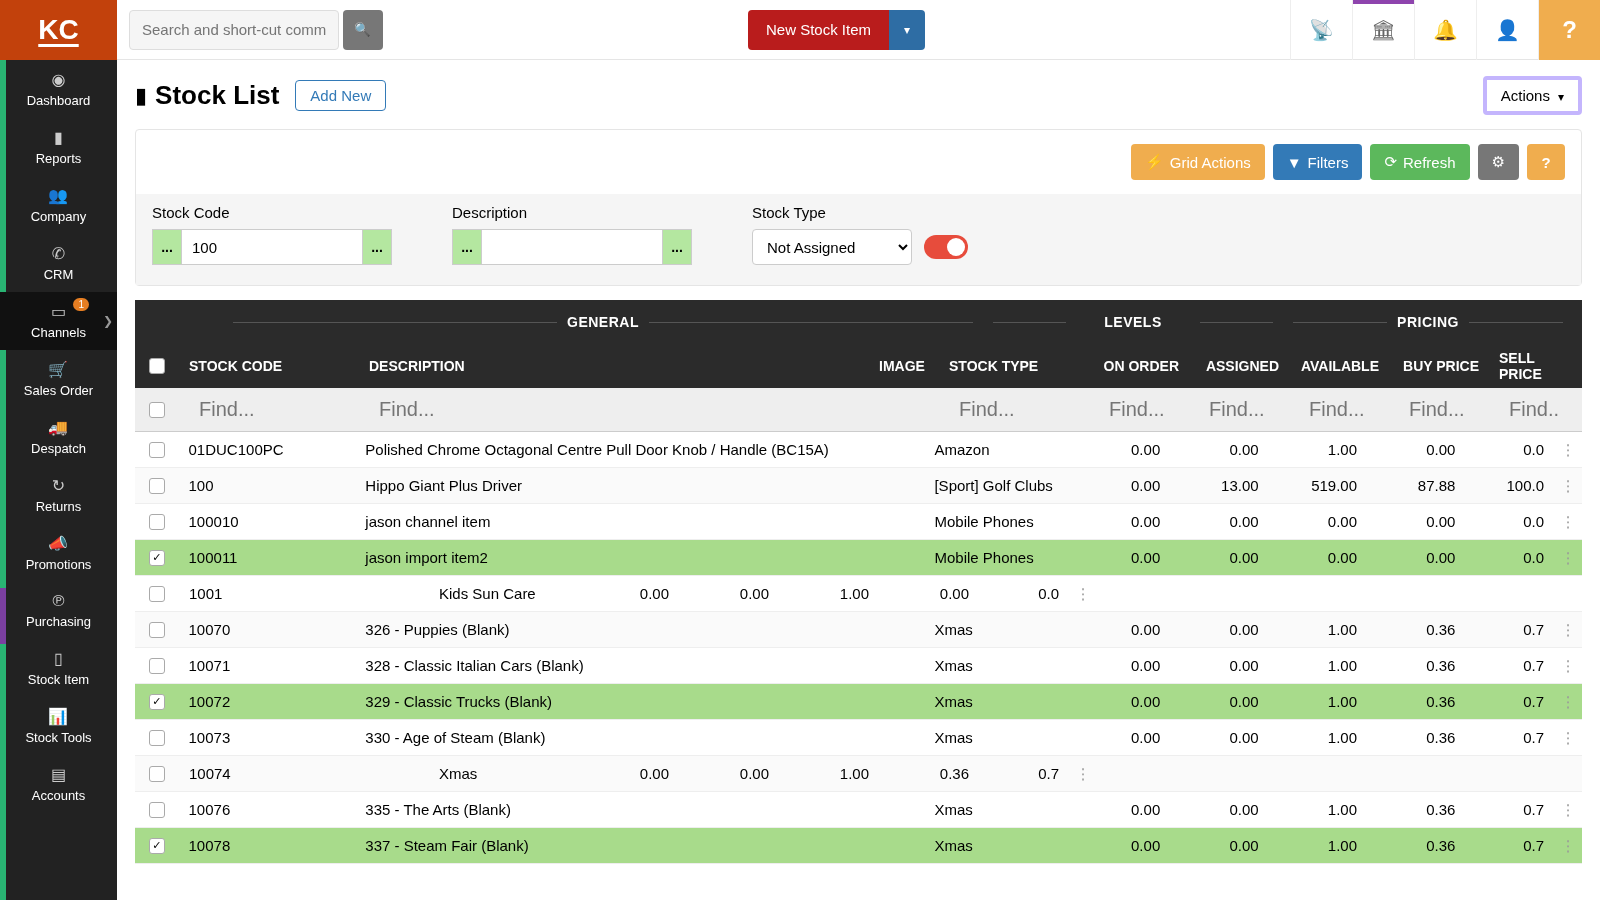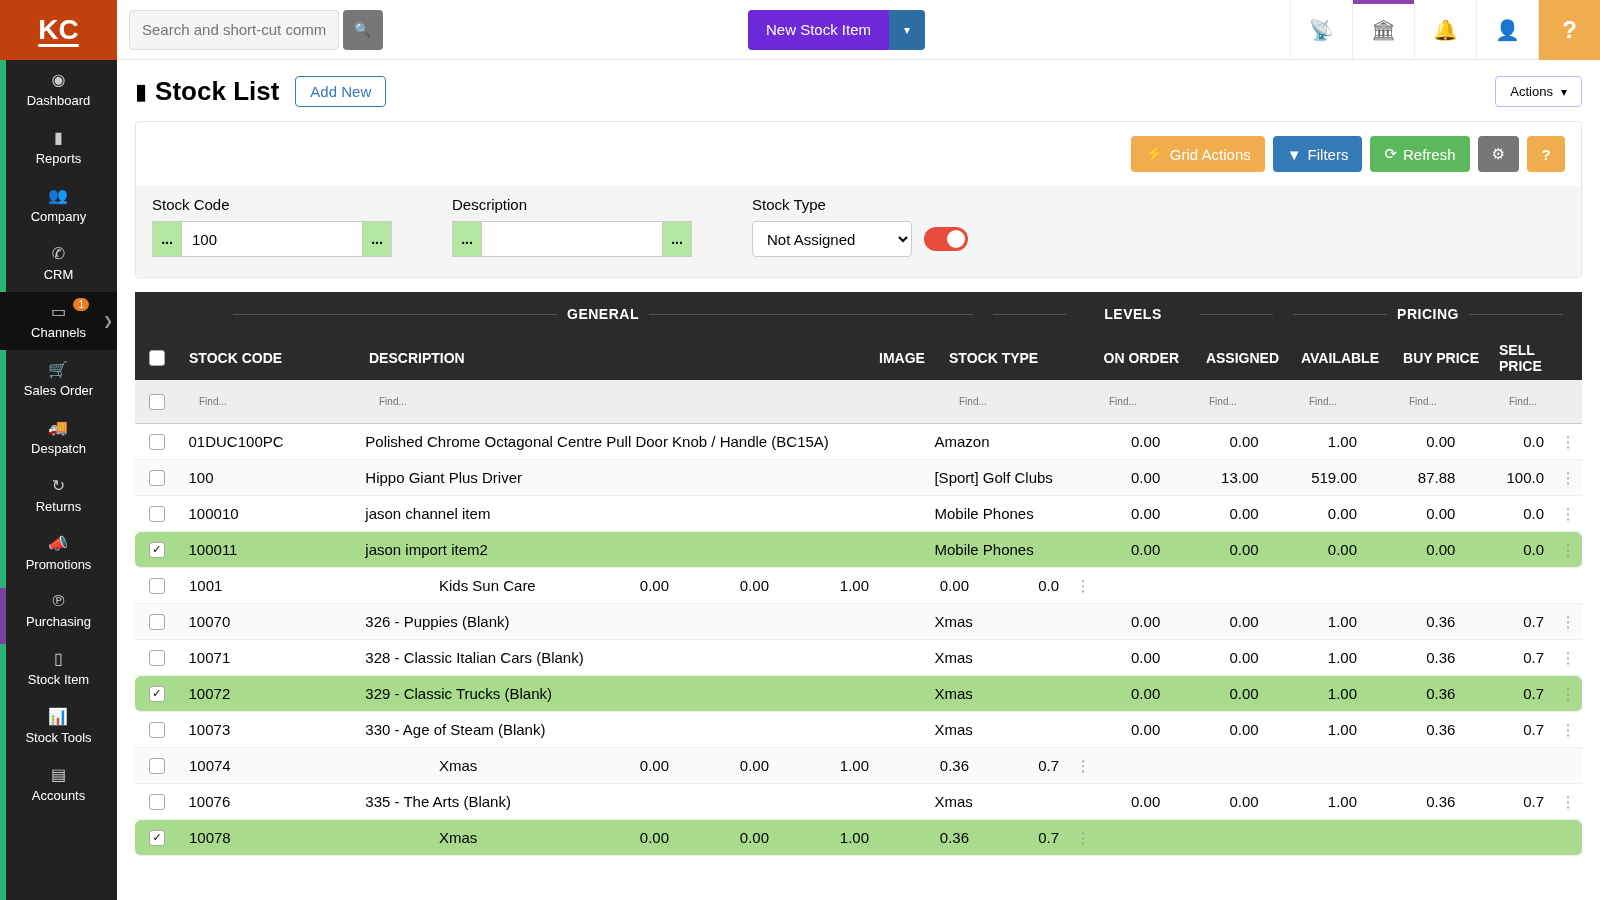--- a/index.html
+++ b/index.html
@@ -5,21 +5,21 @@
 * { box-sizing: border-box; margin: 0; padding: 0; }
 body { font-family: -apple-system, BlinkMacSystemFont, "Segoe UI", Arial, sans-serif; font-size: 14px; background: #fff; width: 1600px; height: 900px; overflow: hidden; }
 
 
 .topbar { display: flex; align-items: center; height: 60px; background: #fff; border-bottom: 1px solid #e5e5e5; }
 .logo { width: 117px; height: 60px; background: #c2410c; display:flex; align-items:center; justify-content:center; color:#fff; font-weight:bold; font-size:28px; text-decoration: underline; text-decoration-thickness: 3px; text-underline-offset: 5px;}
 .search-wrap { display:flex; align-items:center; margin-left:12px; }
 .search-input { width: 210px; height: 40px; border: 1px solid #ddd; border-radius: 4px; padding: 0 12px; background:#f5f5f5; font-size:15px;}
 .search-btn { width:40px; height:40px; margin-left:4px; background:#777; color:#fff; border:none; border-radius:4px; display:flex; align-items:center; justify-content:center; cursor:pointer;}
 .top-center { flex:1; display:flex; justify-content:center;}
-.new-stock-btn { height:40px; background:#6d28d9; color:#fff; border:none; border-radius:4px 0 0 4px; padding:0 18px; font-size:15px; font-weight:500; cursor:pointer;}
+.new-stock-btn { height:40px; background:#b91c1c; color:#fff; border:none; border-radius:4px 0 0 4px; padding:0 18px; font-size:15px; font-weight:500; cursor:pointer;}
 .new-stock-dd { height:40px; width:36px; background:#2e6da4; color:#fff; border:none; border-radius:0 4px 4px 0; display:flex; align-items:center; justify-content:center; cursor:pointer;}
 .top-right { display:flex; align-items:stretch; height:60px;}
 .top-icon { width:62px; display:flex; align-items:center; justify-content:center; border-left:1px solid #eee; color:#666; font-size:20px; cursor:pointer; position:relative;}
 .top-icon.purple::before { content:''; position:absolute; top:0; left:0; right:0; height:4px; background:#8e44ad;}
 .top-icon.help { background:#f0ad4e; color:#fff; font-weight:bold; font-size:24px;}
 
 
 .sidebar { position:absolute; left:0; top:60px; bottom:0; width:117px; background:#222; color:#fff; overflow:hidden;}
 .side-strip { position:absolute; left:0; top:0; bottom:0; width:6px; background:#29b473;}
 .side-item { padding:10px 4px; text-align:center; font-size:13px; cursor:pointer; position:relative;}
@@ -28,21 +28,21 @@
 .side-chev { position:absolute; right:4px; top:50%; transform:translateY(-50%); font-size:12px; color:#999;}
 .side-item.channels { background:#111;}
 .side-strip-purple { position:absolute; left:0; width:6px; height:56px; background:#7b3fa0; top: 528px;}
 
 
 .main { position:absolute; left:117px; right:0; top:60px; bottom:0; padding:16px 18px 0 18px; overflow:hidden;}
 .page-header { display:flex; align-items:center; margin-bottom:14px;}
 .page-title-ico { font-size:22px; margin-right:8px;}
 .page-title { font-size:26px; font-weight:bold; margin-right:16px;}
 .add-new-btn { border:1px solid #337ab7; color:#337ab7; background:#fff; padding:6px 14px; border-radius:4px; font-size:15px; cursor:pointer;}
-.actions-btn { margin-left:auto; border:1px solid #c4b5fd; background:#fff; padding:7px 14px; border-radius:4px; font-size:13px; cursor:pointer; display:flex; align-items:center; gap:8px;}
+.actions-btn { margin-left:auto; border:4px solid #c4b5fd; background:#fff; padding:7px 14px; border-radius:4px; font-size:15px; cursor:pointer; display:flex; align-items:center; gap:8px;}
 
 
 .card { border:1px solid #e5e5e5; border-radius:4px; background:#fff; }
 .toolbar { padding:14px 16px; display:flex; justify-content:flex-end; gap:8px; border-bottom:0;}
 .btn { border:none; border-radius:4px; padding:9px 14px; font-size:15px; color:#fff; cursor:pointer; display:flex; align-items:center; gap:6px;}
 .btn-orange{background:#f0ad4e;} .btn-blue{background:#337ab7;} .btn-green{background:#5cb85c;} .btn-gray{background:#777;} .btn-help{background:#f0ad4e; width:38px; justify-content:center; font-weight:bold;}
 
 
 .filters { padding:10px 16px 20px 16px; background:#f5f5f5; display:flex; gap:60px; align-items:flex-end;}
 .filter-label { font-size:15px; margin-bottom:8px; display:block;}
@@ -54,36 +54,36 @@
 .toggle::after { content:''; position:absolute; right:3px; top:3px; width:18px; height:18px; background:#fff; border-radius:50%;}
 
 
 .table-wrap { margin-top:14px; background:#fff;}
 .thead { background:#2b2b2b; color:#fff;}
 .group-row { display:flex; height:44px; align-items:center; font-weight:bold; font-size:14px; letter-spacing:0.5px;padding-left:44px;}
 .group-row .g { display:flex; align-items:center;}
 .group-row .line { height:1px; background:#555; flex:1; margin:0 10px;}
 .col-row { display:flex; height:44px; align-items:center; font-weight:bold; font-size:14px;}
 .filter-row { display:flex; height:44px; background:#eee; border-bottom:1px solid #ccc;}
-.filter-row input { width:100%; height:100%; border:none; background:transparent; padding:0 10px; font-size:10px;}
+.filter-row input { width:100%; height:100%; border:none; background:transparent; padding:0 10px; font-size:20px;}
 .cell { padding:0 10px; display:flex; align-items:center;}
 .c-check{width:44px; justify-content:center;}
 .c-code{width:180px;}
 .c-desc{width:510px;}
 .c-img{width:70px;}
 .c-type{width:150px;}
 .c-ord{width:100px; justify-content:flex-end;}
 .c-ass{width:100px; justify-content:flex-end;}
 .c-ava{width:100px; justify-content:flex-end;}
 .c-buy{width:100px; justify-content:flex-end;}
 .c-sell{width:90px; justify-content:flex-end;}
 .c-menu{width:28px; justify-content:center; color:#999; cursor:pointer;}
 
 .trow { display:flex; height:36px; align-items:center; border-bottom:1px solid #eee; font-size:15px;}
-.trow.sel { background:#a8db8b;border-radius:6px;}
+.trow.sel { background:#a8db8b;}
 .trow:nth-child(even):not(.sel){ background:#fafafa;}
 .chk { width:16px; height:16px; border:1px solid #aaa; border-radius:3px; background:#fff; display:flex; align-items:center; justify-content:center; font-size:11px;}
 .chk.on::after{content:'✓'; color:#000;}
 
 .chev-down::after{content:'▾'; font-size:12px;}
 </style>
 </head>
 <body>
 
 <div class="topbar">
@@ -413,20 +413,21 @@
           <div class="cell c-ava">1.00</div>
           <div class="cell c-buy">0.36</div>
           <div class="cell c-sell">0.7</div>
           <div class="cell c-menu">⋮</div>
         </div>
         <div class="trow sel">
           <div class="cell c-check">
             <div class="chk on"></div>
           </div>
           <div class="cell c-code">10078</div>
+          <div class="cell c-desc">337 - Steam Fair (Blank)</div>
           <div class="cell c-img"></div>
           <div class="cell c-type">Xmas</div>
           <div class="cell c-ord">0.00</div>
           <div class="cell c-ass">0.00</div>
           <div class="cell c-ava">1.00</div>
           <div class="cell c-buy">0.36</div>
           <div class="cell c-sell">0.7</div>
           <div class="cell c-menu">⋮</div>
         </div>
       </div>

